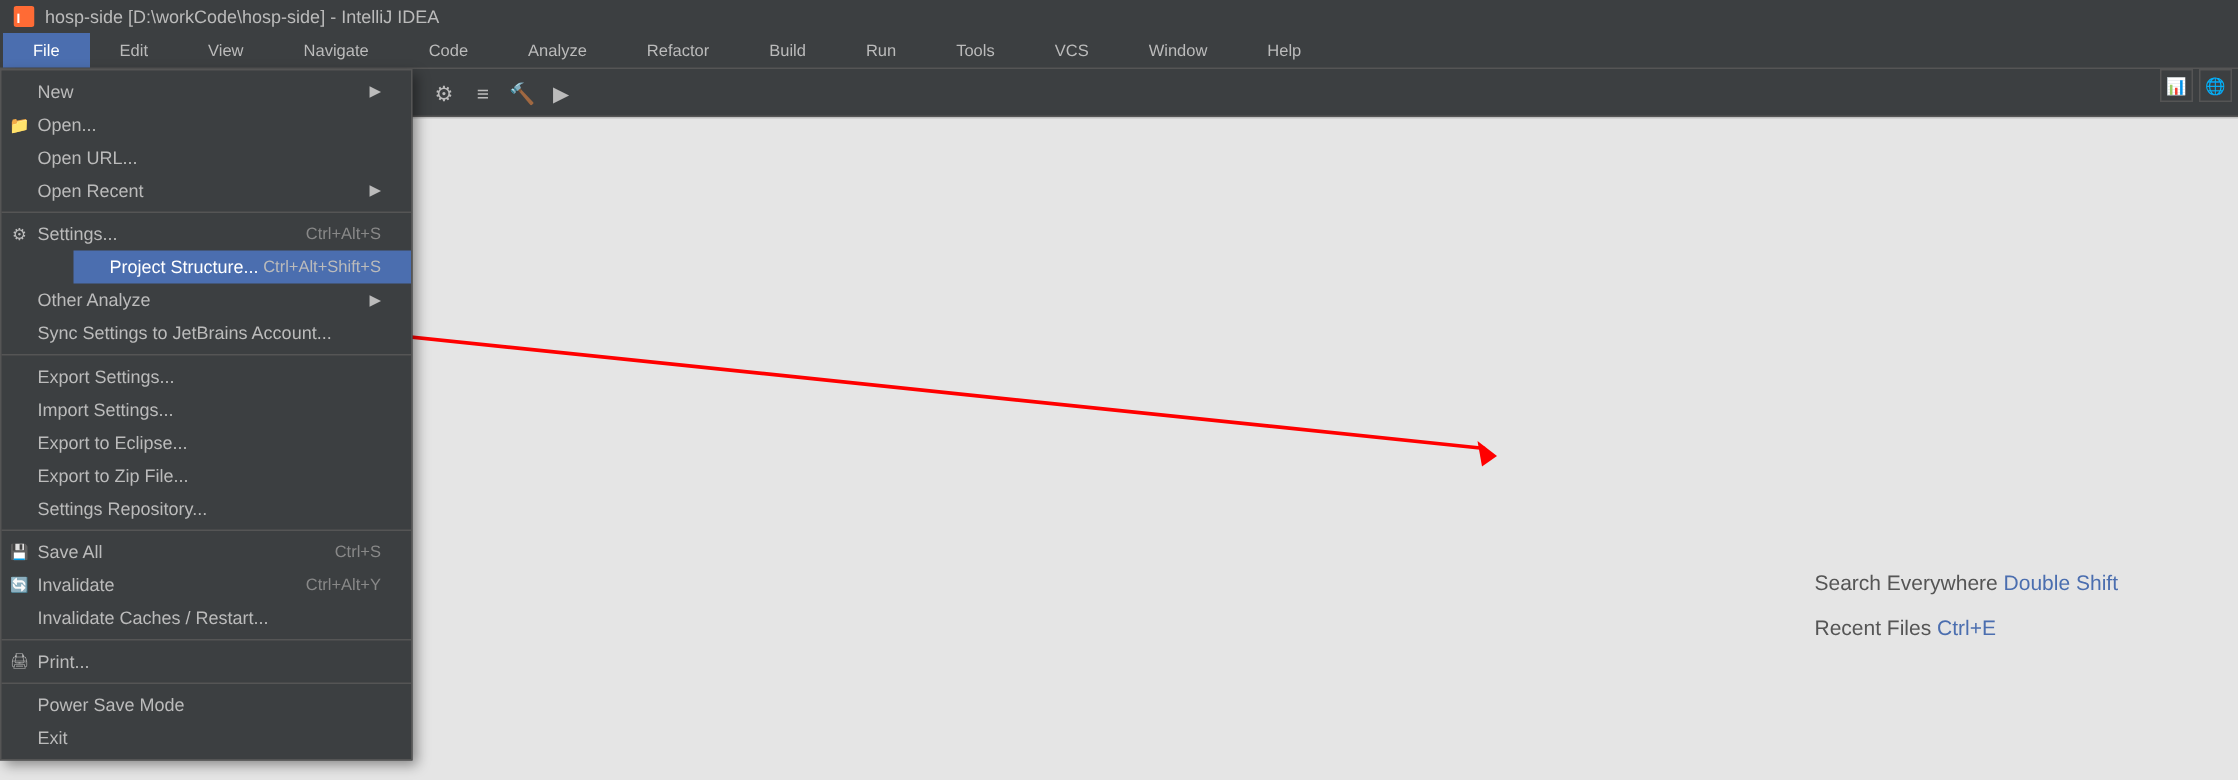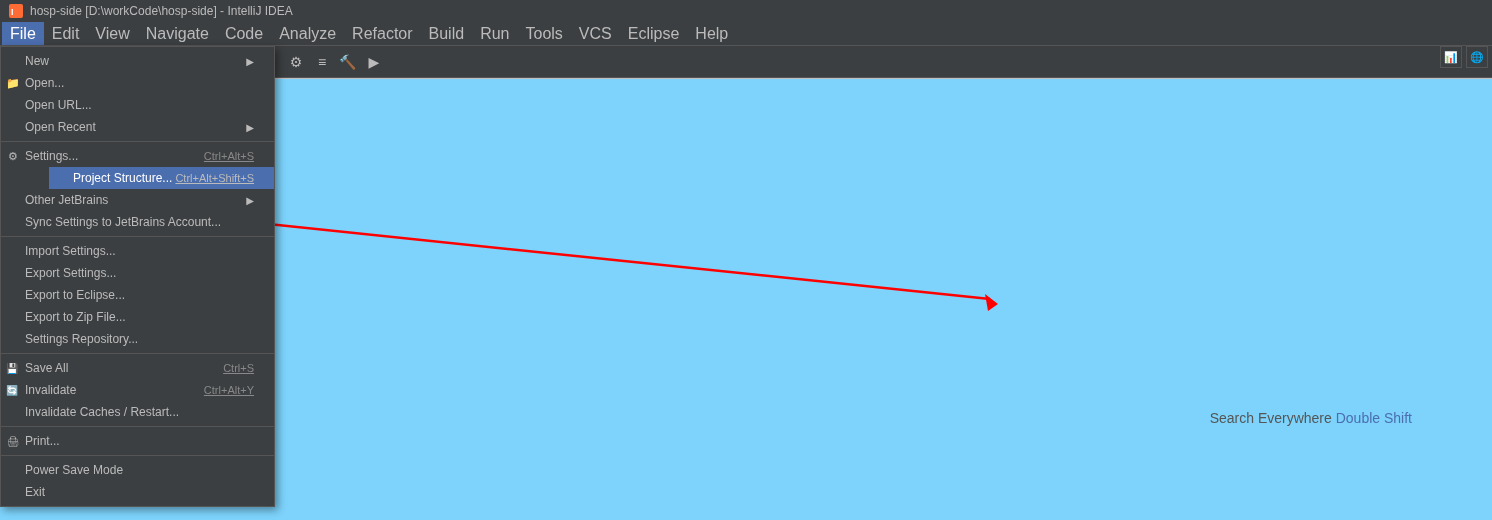--- a/index.html
+++ b/index.html
@@ -36,22 +36,22 @@
     .menu-bar {
       background: #3c3f41;
       height: 24px;
       display: flex;
       align-items: center;
       padding: 0 2px;
       border-bottom: 1px solid #555;
     }
     .menu-item {
       color: #bbbbbb;
-      padding: 2px 8px;
-      font-size: 16px;
+      padding: 2px 20px;
+      font-size: 11px;
       cursor: pointer;
       height: 100%;
       display: flex;
       align-items: center;
     }
     .menu-item:hover, .menu-item.active {
       background: #4b6eaf;
       color: #ffffff;
     }
     .menu-item.active {
@@ -63,21 +63,21 @@
       background: #3c3f41;
       height: 32px;
       display: flex;
       align-items: center;
       padding: 0 4px;
       border-bottom: 1px solid #555;
     }
 
     
     .main-area {
-      background: #7dd3fc;
+      background: #e5e5e5;
       position: absolute;
       top: 79px;
       left: 0;
       right: 0;
       bottom: 0;
       padding-left: 11px;
     }
 
     
     .dropdown-menu {
@@ -103,21 +103,20 @@
     }
     .dropdown-item.highlighted {
       background: #4b6eaf;
       color: #ffffff;
       margin-left: 48px;
     }
     .dropdown-item .shortcut {
       margin-left: auto;
       color: #888;
       font-size: 11px;
-      text-decoration: underline;
     }
     .dropdown-item.highlighted .shortcut {
       color: #bbbbbb;
     }
     .dropdown-item .arrow {
       margin-left: auto;
       font-size: 10px;
     }
     .dropdown-item .item-icon {
       position: absolute;
@@ -218,40 +217,44 @@
   <div class="menu-item">Edit</div>
   <div class="menu-item">View</div>
   <div class="menu-item">Navigate</div>
   <div class="menu-item">Code</div>
   <div class="menu-item">Analyze</div>
   <div class="menu-item">Refactor</div>
   <div class="menu-item">Build</div>
   <div class="menu-item">Run</div>
   <div class="menu-item">Tools</div>
   <div class="menu-item">VCS</div>
-  <div class="menu-item">Eclipse</div>
+  <div class="menu-item">Window</div>
   <div class="menu-item">Help</div>
 </div>
 
 <div class="toolbar">
   <div style="margin-left: 280px; display: flex; align-items: center; gap: 2px;">
     <button class="toolbar-btn" title="Settings">⚙</button>
     <button class="toolbar-btn" title="Gradle">≡</button>
     <button class="toolbar-btn" title="Build">🔨</button>
     <button class="toolbar-btn" title="Run">▶</button>
   </div>
 </div>
 
 <div class="main-area">
 
   <div class="search-hints">
     <div class="hint-line">
       <span>Search Everywhere </span>
       <span class="hint-key">Double Shift</span>
     </div>
+    <div class="hint-line">
+      <span>Recent Files </span>
+      <span class="hint-key">Ctrl+E</span>
+    </div>
   </div>
 
   <svg class="arrow-overlay" viewBox="0 0 1492 441">
     <line x1="200" y1="138" x2="990" y2="220" stroke="red" stroke-width="2.5"></line>
     <polygon points="985,215 998,225 988,232" fill="red"></polygon>
   </svg>
 </div>
 
 <div class="dropdown-menu">
 
@@ -282,36 +285,36 @@
     <span>Settings...</span>
     <span class="shortcut">Ctrl+Alt+S</span>
   </div>
 
   <div class="dropdown-item highlighted">
     <span>Project Structure...</span>
     <span class="shortcut">Ctrl+Alt+Shift+S</span>
   </div>
 
   <div class="dropdown-item">
-    <span>Other JetBrains</span>
+    <span>Other Analyze</span>
     <span class="arrow">▶</span>
   </div>
 
   <div class="dropdown-item">
     <span>Sync Settings to JetBrains Account...</span>
   </div>
 
   <div class="dropdown-divider"></div>
 
   <div class="dropdown-item">
+    <span>Export Settings...</span>
+  </div>
+
+  <div class="dropdown-item">
     <span>Import Settings...</span>
-  </div>
-
-  <div class="dropdown-item">
-    <span>Export Settings...</span>
   </div>
 
   <div class="dropdown-item">
     <span>Export to Eclipse...</span>
   </div>
 
   <div class="dropdown-item">
     <span>Export to Zip File...</span>
   </div>
 

